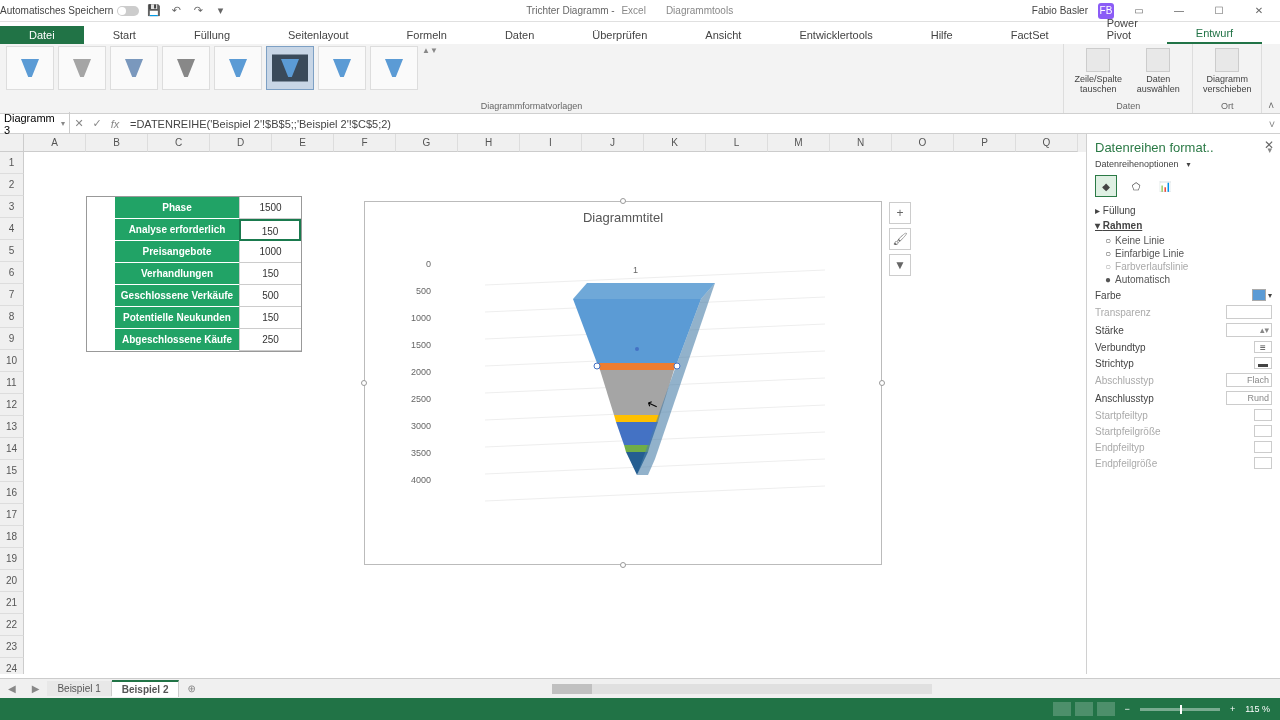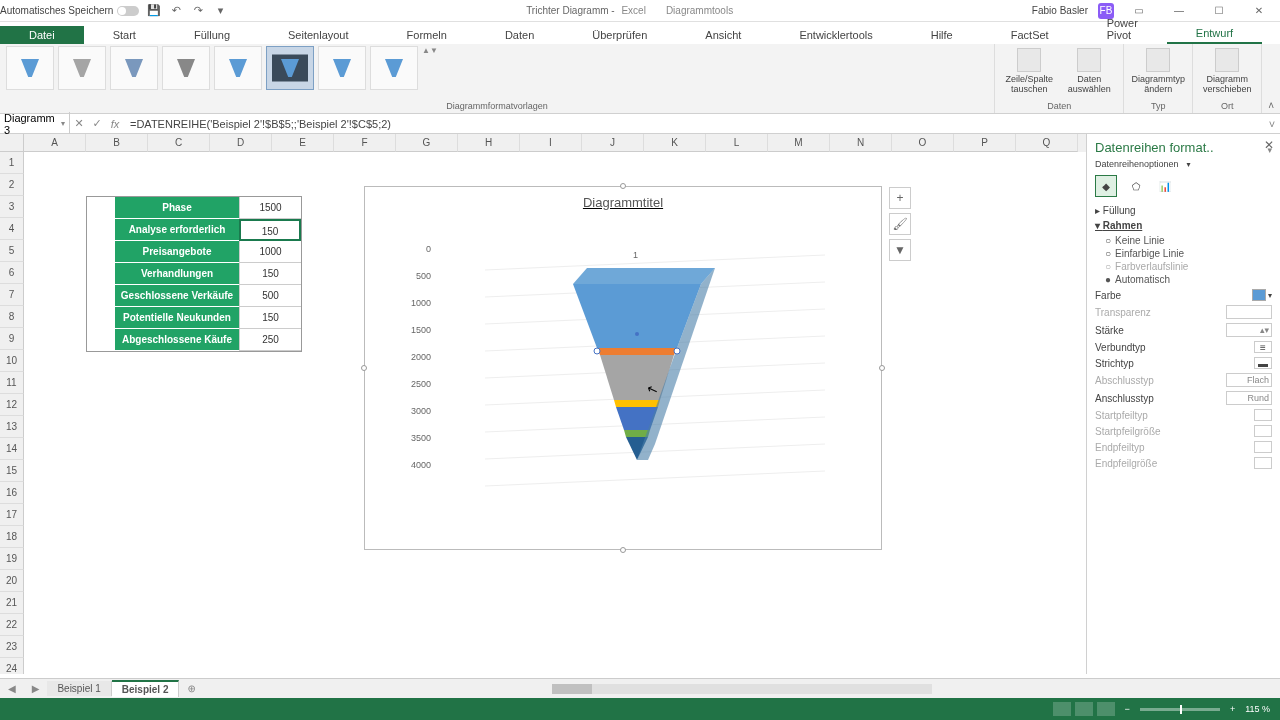--- a/index.html
+++ b/index.html
@@ -62,21 +62,21 @@
 .cells { position: absolute; top: 18px; left: 24px; right: 0; bottom: 0; }
 
 
 .data-table { position: absolute; top: 44px; left: 62px; border: 1px solid #999; font-size: 10px; }
 .data-table .row { display: flex; height: 22px; }
 .data-table .lab { width: 124px; background: #21a366; color: #fff; text-align: center; line-height: 22px; border-bottom: 1px solid #fff; font-weight: 600; margin-left: 28px; }
 .data-table .val { width: 62px; background: #fff; color: #333; text-align: center; line-height: 22px; border-bottom: 1px solid #ccc; border-left: 1px solid #ccc; }
 .data-table .row:nth-child(2) .val { border: 2px solid #1a7a4e; }
 
 
-.chart-obj { position: absolute; top: 34px; left: 340px; width: 518px; height: 364px; background: #fff; border: 1px solid #bbb; text-decoration: underline; }
+.chart-obj { position: absolute; top: 49px; left: 340px; width: 518px; height: 364px; background: #fff; border: 1px solid #bbb; }
 .chart-handle { width: 6px; height: 6px; background: #fff; border: 1px solid #999; position: absolute; border-radius: 50%; }
 .ch-tm { top: -4px; left: 50%; margin-left: -3px; }
 .ch-ml { top: 50%; left: -4px; margin-top: -3px; }
 .ch-mr { top: 50%; right: -4px; margin-top: -3px; }
 .ch-bm { bottom: -4px; left: 50%; margin-left: -3px; }
 .chart-title-text { text-align: center; font-size: 13px; color: #555; padding-top: 8px; }
 .chart-side-btns { position: absolute; right: -30px; top: 0; display: flex; flex-direction: column; gap: 4px; }
 .chart-side-btn { width: 22px; height: 22px; border: 1px solid #ccc; background: #fff; display: flex; align-items: center; justify-content: center; font-size: 12px; color: #666; }
 .chart-canvas { position: relative; width: 100%; height: 320px; }
 .axis-labels { position: absolute; left: 36px; top: 34px; font-size: 9px; color: #666; }
@@ -226,29 +226,20 @@
       <div class="big-btn">
           <div class="icn"></div>
           <span>Zeile/Spalte tauschen</span>
         </div>
       <div class="big-btn">
           <div class="icn"></div>
           <span>Daten auswählen</span>
         </div>
     </div>
     <div class="group-label">Daten</div>
-  </div>
-  <div class="ribbon-group">
-    <div class="group-buttons">
-      <div class="big-btn">
-          <div class="icn"></div>
-          <span>Diagrammtyp ändern</span>
-        </div>
-    </div>
-    <div class="group-label">Typ</div>
   </div>
   <div class="ribbon-group">
     <div class="group-buttons">
       <div class="big-btn">
           <div class="icn"></div>
           <span>Diagramm verschieben</span>
         </div>
     </div>
     <div class="group-label">Ort</div>
   </div>

